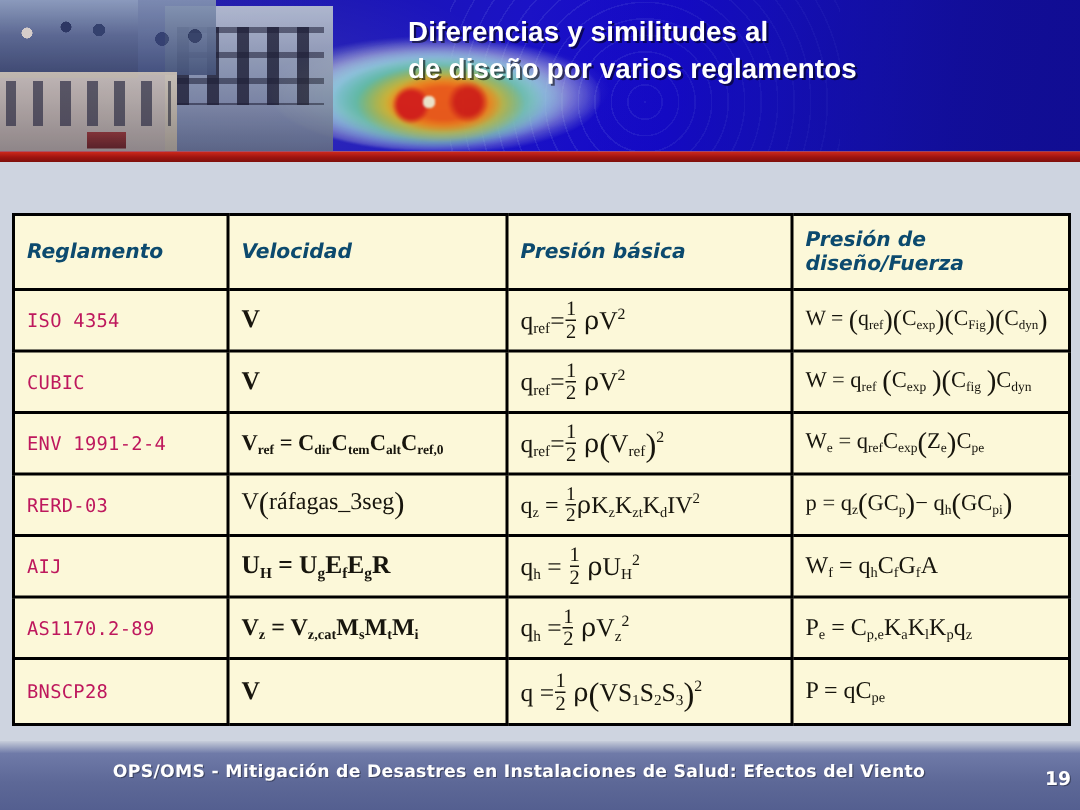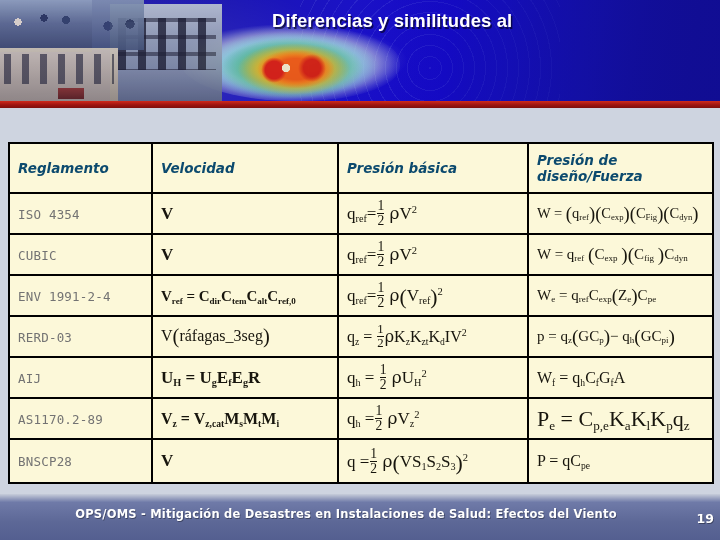--- a/index.html
+++ b/index.html
@@ -186,21 +186,21 @@
     font-weight: bold;
     font-size: 13.5px;
     line-height: 16px;
   }
   table.data tbody tr { height: 41px; }
   table.data tbody tr.tall { height: 44px; }
 
   .reg-label {
     font-family: "DejaVu Sans Mono", monospace;
     font-size: 12.5px;
-    color: #737373;
+    color: #be185d;
     letter-spacing: 0.2px;
     white-space: nowrap;
   }
 
   
   .fm {
     font-family: "Liberation Serif", serif;
     color: #17150d;
     font-size: 17px;
     white-space: nowrap;
@@ -271,20 +271,21 @@
     <div class="banner-photo ph-hurricane-haze"></div>
     <div class="banner-photo ph-hurricane"></div>
     <div class="banner-photo ph-school"></div>
     <div class="banner-photo ph-crowd"></div>
     <div class="banner-photo ph-crowd2"></div>
     <div class="banner-photo ph-building"></div>
     <div class="banner-fade-right"></div>
 
     <div class="banner-title">
       <div>Diferencias y similitudes al</div>
+      <div>de diseño por varios reglamentos</div>
     </div>
   </div>
   <div class="red-bar"></div>
 
   <div class="tbl-wrap">
     <table class="data">
       <thead>
         <tr>
           <th class="col-reg">Reglamento</th>
           <th class="col-vel">Velocidad</th>
@@ -326,21 +327,21 @@
           <td><span class="reg-label">AIJ</span></td>
           <td><span class="fm b" style="font-size:17px">U<sub>H</sub> = U<sub>g</sub>E<sub>f</sub>E<sub>g</sub>R</span></td>
           <td><span class="fm" style="font-size:17px">q<sub>h</sub> = <span class="frac"><span class="num">1</span><span class="den">2</span></span> <span class="rho">ρ</span>U<sub>H</sub><sup>2</sup></span></td>
           <td><span class="fm" style="font-size:16px">W<sub>f</sub> = q<sub>h</sub>C<sub>f</sub>G<sub>f</sub>A</span></td>
         </tr>
 
         <tr>
           <td><span class="reg-label">AS1170.2-89</span></td>
           <td><span class="fm b" style="font-size:16px">V<sub>z</sub> = V<sub>z,cat</sub>M<sub>s</sub>M<sub>t</sub>M<sub>i</sub></span></td>
           <td><span class="fm" style="font-size:17px">q<sub>h</sub> =<span class="frac"><span class="num">1</span><span class="den">2</span></span> <span class="rho">ρ</span>V<sub>z</sub><sup>2</sup></span></td>
-          <td><span class="fm" style="font-size:22px">P<sub>e</sub> = C<sub>p,e</sub>K<sub>a</sub>K<sub>l</sub>K<sub>p</sub>q<sub>z</sub></span></td>
+          <td><span class="fm" style="font-size:16px">P<sub>e</sub> = C<sub>p,e</sub>K<sub>a</sub>K<sub>l</sub>K<sub>p</sub>q<sub>z</sub></span></td>
         </tr>
 
         <tr class="tall">
           <td><span class="reg-label">BNSCP28</span></td>
           <td><span class="fm b">V</span></td>
           <td><span class="fm" style="font-size:17px">q =<span class="frac"><span class="num">1</span><span class="den">2</span></span> <span class="rho">ρ</span><span class="big-paren">(</span>VS<sub>1</sub>S<sub>2</sub>S<sub>3</sub><span class="big-paren">)</span><sup>2</sup></span></td>
           <td><span class="fm" style="font-size:16px">P = qC<sub>pe</sub></span></td>
         </tr>
 
       </tbody>

